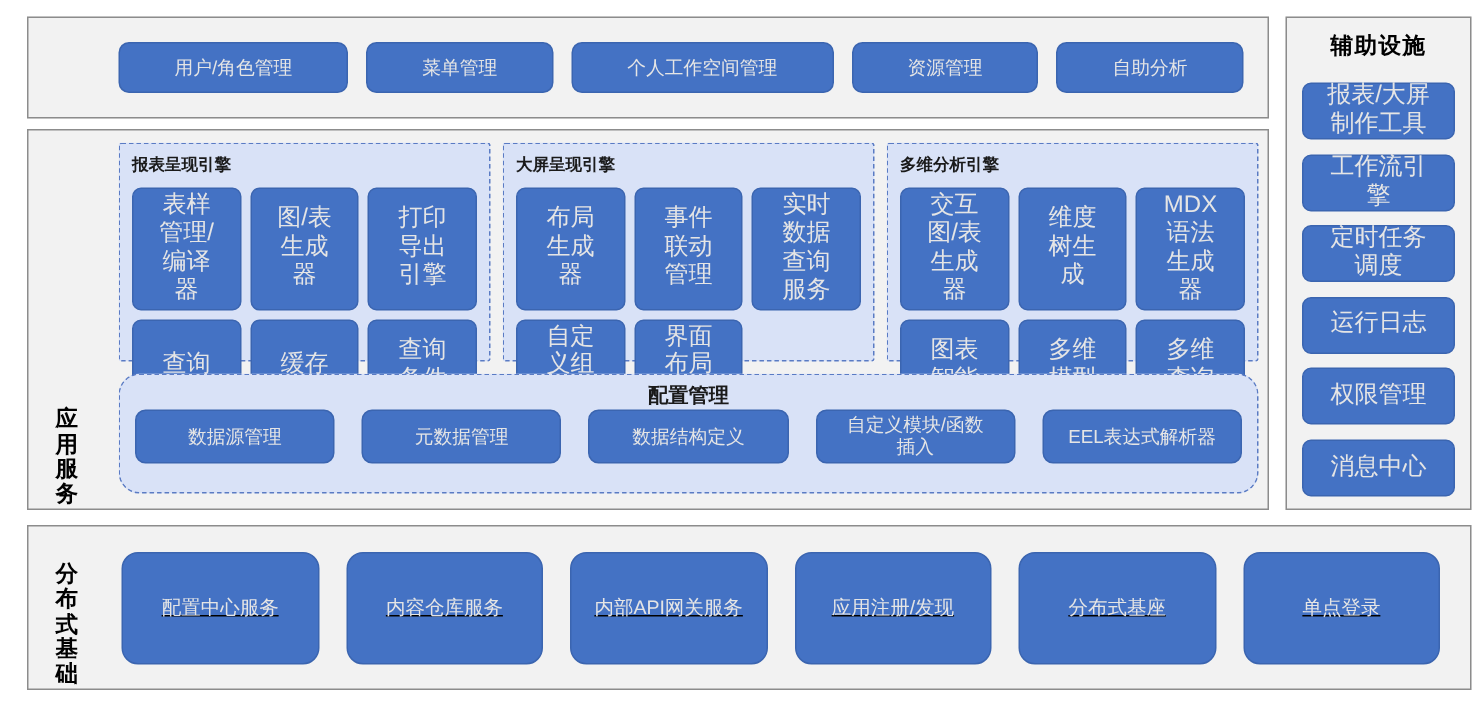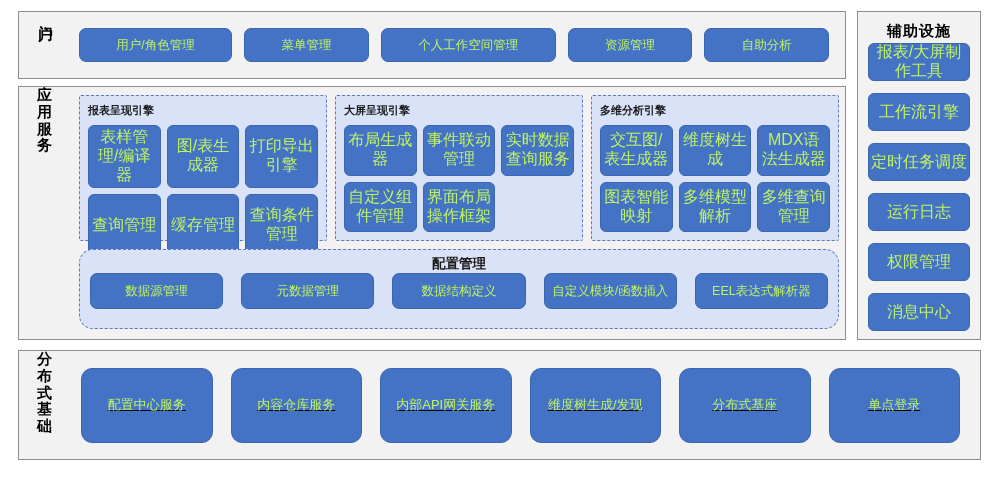--- a/index.html
+++ b/index.html
@@ -31,21 +31,21 @@
   }
 
   
   .side-label {
     position: absolute;
     left: 0;
     top: 0;
     bottom: 0;
     width: 52px;
     display: flex;
-    align-items: flex-start;
+    align-items: flex-end;
     justify-content: center;
     font-weight: bold;
     font-size: 15px;
     color: #000000;
     letter-spacing: 1px;
     line-height: 1.12;
     text-align: center;
   }
   .side-label .txt {
     writing-mode: vertical-rl;
@@ -54,31 +54,31 @@
   }
   .side-label.wide .txt {
     writing-mode: horizontal-tb;
     white-space: normal;
     width: 22px;
   }
 
   
   .btn {
     background: #4472C4;
-    color: #bef264;
+    color: #e5e5e5;
     border: 1px solid #3B65B0;
     border-radius: 7px;
     display: flex;
     align-items: center;
     justify-content: center;
     text-align: center;
     box-sizing: border-box;
     font-size: 12.5px;
     line-height: 1.18;
-    padding: 2px 2px;
+    padding: 2px 15px;
     cursor: default;
   }
   .btn.small { font-size: 16px; border-radius: 6px; }
   .btn.big   { font-size: 13px; border-radius: 9px; }
 
   
   #portal-panel { left: 18px; top: 11px; width: 828px; height: 68px; }
   #portal-row {
     position: absolute;
     left: 52px; right: 8px; top: 0; bottom: 0;
@@ -182,21 +182,21 @@
     padding: 7px 10px 8px 10px;
     box-sizing: border-box;
   }
   #aux-title {
     font-size: 15px;
     font-weight: bold;
     color: #000;
     letter-spacing: 1px;
     height: 24px;
     line-height: 24px;
-    margin-bottom: 0;
+    margin-bottom: 12px;
   }
   #aux-list {
     flex: 1 1 auto;
     width: 100%;
     display: flex;
     flex-direction: column;
     justify-content: space-between;
   }
   #aux-list .btn { width: 100%; height: 38px; }
 </style>
@@ -274,21 +274,21 @@
   </div>
 
   <div class="panel" id="base-panel">
     <div class="side-label wide">
       <span class="txt">分布式基础</span>
     </div>
     <div id="base-row">
       <div class="btn big">配置中心服务</div>
       <div class="btn big">内容仓库服务</div>
       <div class="btn big">内部API网关服务</div>
-      <div class="btn big">维度树生成/发现</div>
+      <div class="btn big">应用注册/发现</div>
       <div class="btn big">分布式基座</div>
       <div class="btn big">单点登录</div>
     </div>
   </div>
 
   <div class="panel" id="aux-panel">
     <div id="aux-inner">
       <div id="aux-title">辅助设施</div>
       <div id="aux-list">
         <div class="btn small">报表/大屏制作工具</div>

